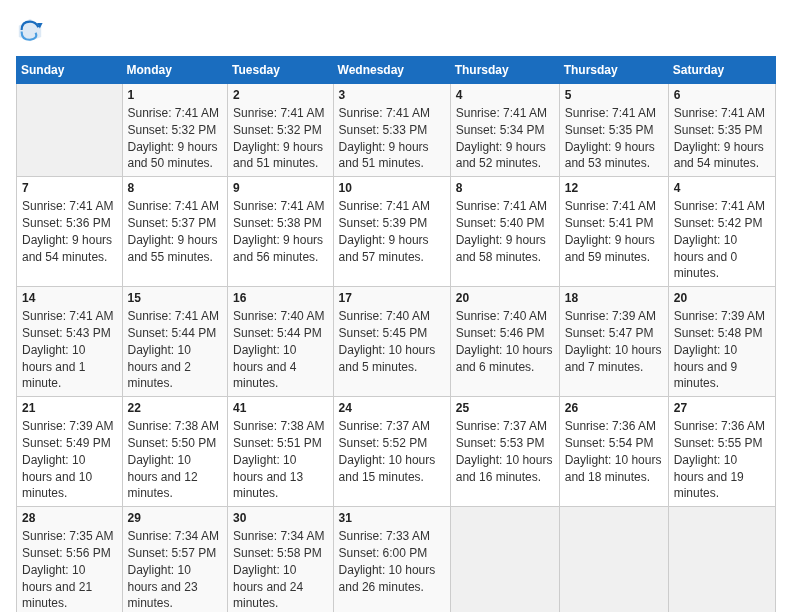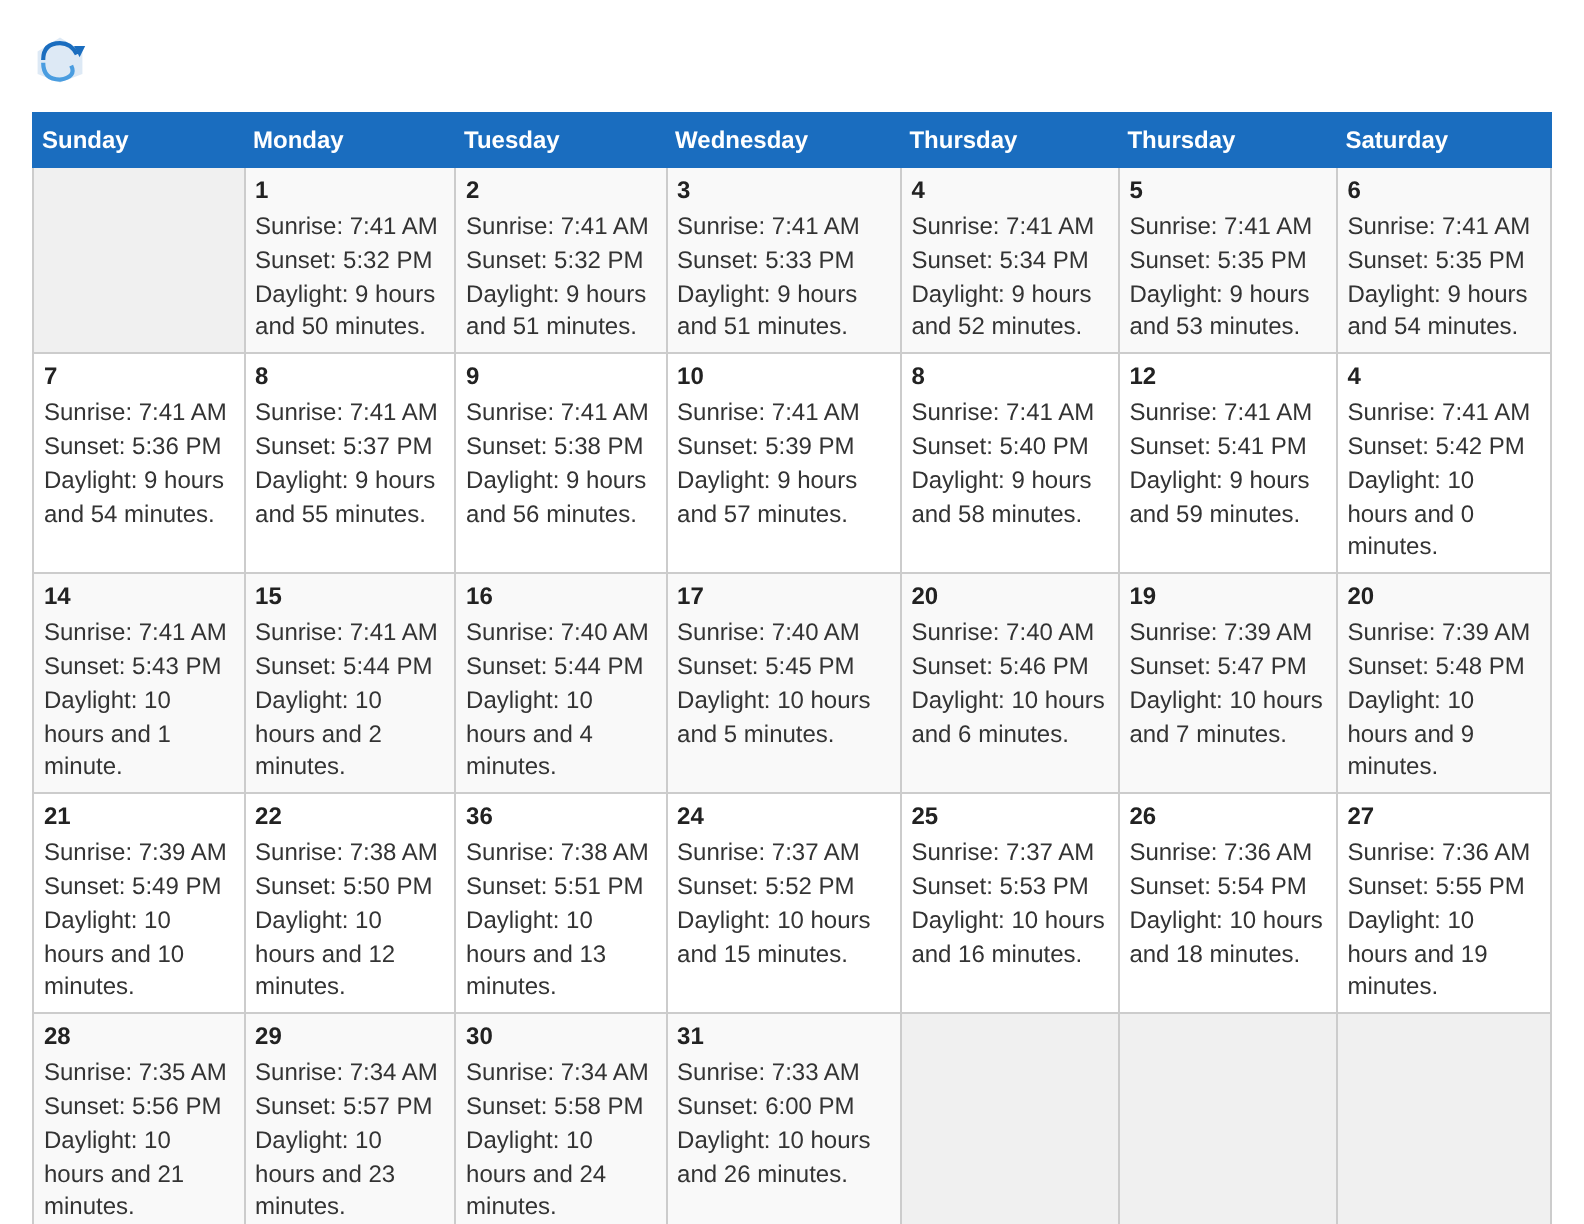--- a/index.html
+++ b/index.html
@@ -193,39 +193,39 @@
         </td>
         <td>
           <div class="day-num">17</div>
           <div class="day-info">Sunrise: 7:40 AM<br>Sunset: 5:45 PM<br>Daylight: 10 hours and 5 minutes.</div>
         </td>
         <td>
           <div class="day-num">20</div>
           <div class="day-info">Sunrise: 7:40 AM<br>Sunset: 5:46 PM<br>Daylight: 10 hours and 6 minutes.</div>
         </td>
         <td>
-          <div class="day-num">19</div>
+          <div class="day-num">18</div>
           <div class="day-info">Sunrise: 7:39 AM<br>Sunset: 5:47 PM<br>Daylight: 10 hours and 7 minutes.</div>
         </td>
         <td>
           <div class="day-num">20</div>
           <div class="day-info">Sunrise: 7:39 AM<br>Sunset: 5:48 PM<br>Daylight: 10 hours and 9 minutes.</div>
         </td>
       </tr>
       <tr>
         <td>
           <div class="day-num">21</div>
           <div class="day-info">Sunrise: 7:39 AM<br>Sunset: 5:49 PM<br>Daylight: 10 hours and 10 minutes.</div>
         </td>
         <td>
           <div class="day-num">22</div>
           <div class="day-info">Sunrise: 7:38 AM<br>Sunset: 5:50 PM<br>Daylight: 10 hours and 12 minutes.</div>
         </td>
         <td>
-          <div class="day-num">36</div>
+          <div class="day-num">41</div>
           <div class="day-info">Sunrise: 7:38 AM<br>Sunset: 5:51 PM<br>Daylight: 10 hours and 13 minutes.</div>
         </td>
         <td>
           <div class="day-num">24</div>
           <div class="day-info">Sunrise: 7:37 AM<br>Sunset: 5:52 PM<br>Daylight: 10 hours and 15 minutes.</div>
         </td>
         <td>
           <div class="day-num">25</div>
           <div class="day-info">Sunrise: 7:37 AM<br>Sunset: 5:53 PM<br>Daylight: 10 hours and 16 minutes.</div>
         </td>

